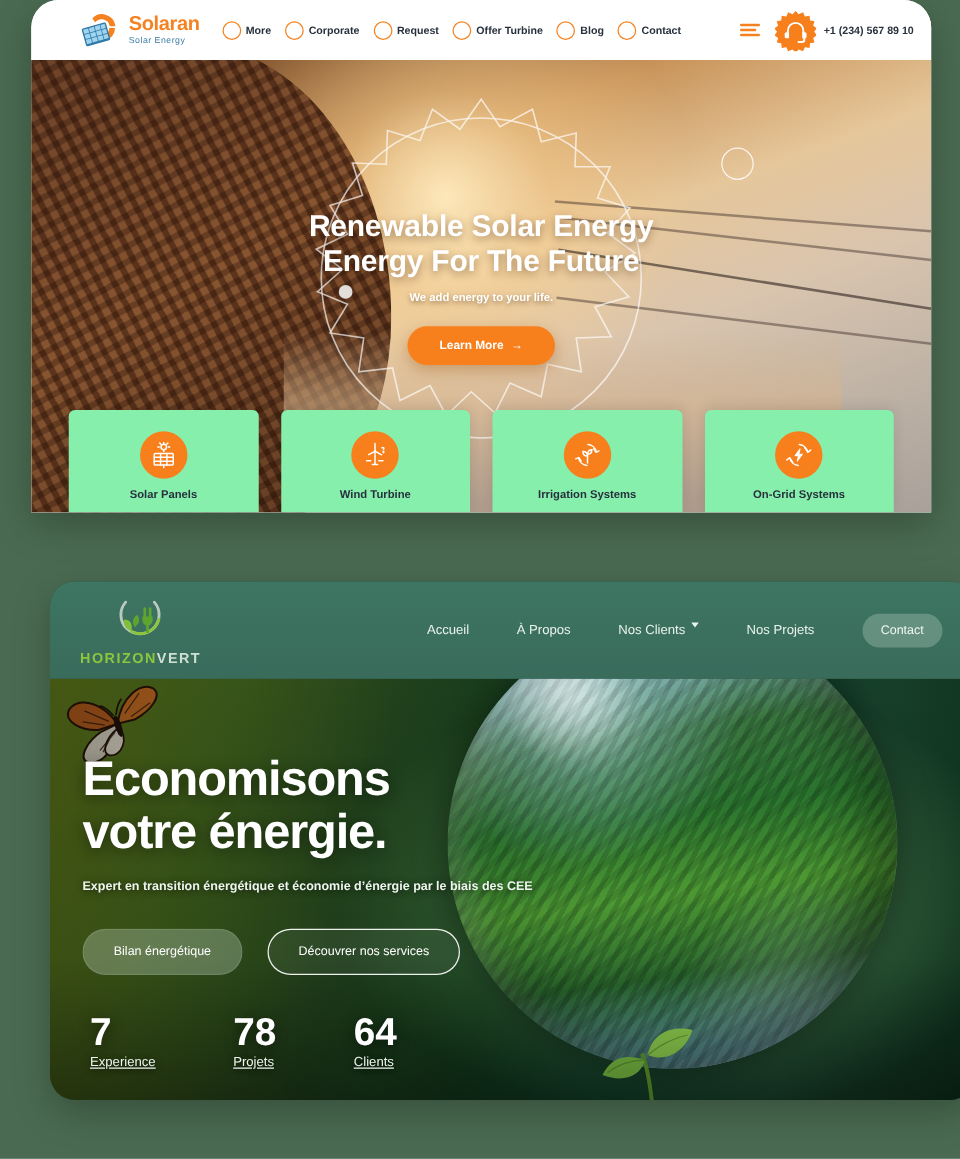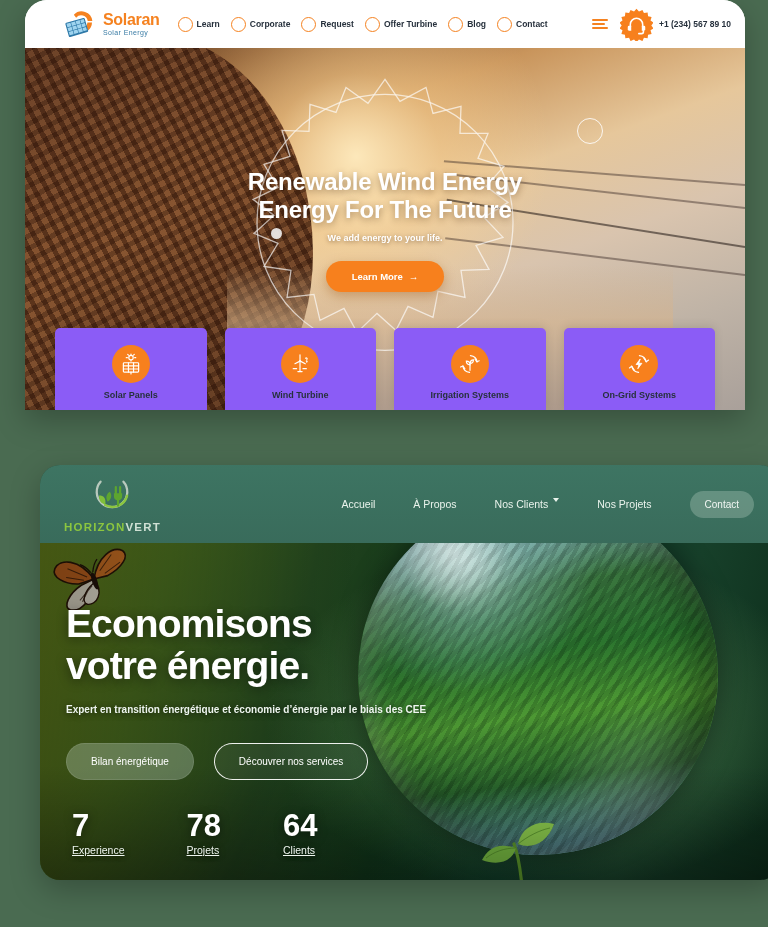--- a/index.html
+++ b/index.html
@@ -79,21 +79,21 @@
           text-shadow:0 2px 7px rgba(70,40,15,.45); letter-spacing:-.2px; }
   .s-sub { font-size:9px; font-weight:bold; color:#fff; margin-top:9px;
            text-shadow:0 1px 4px rgba(70,40,15,.5); }
   .s-cta { display:inline-flex; align-items:center; gap:6px; margin-top:18px;
            background:#f7801d; color:#fff; font-size:9.5px; font-weight:bold;
            padding:10px 26px; border:none; border-radius:20px; cursor:pointer;
            box-shadow:0 4px 12px rgba(150,75,10,.35); font-family:inherit; }
 
   .s-cards { position:absolute; left:0; right:0; bottom:0; height:82px;
              display:flex; gap:18px; padding:0 30px; z-index:5; }
-  .s-card { flex:1 1 0; background:#8b5cf6; border-radius:5px 5px 0 0;
+  .s-card { flex:1 1 0; background:#86efac; border-radius:5px 5px 0 0;
             display:flex; flex-direction:column; align-items:center;
             justify-content:center; gap:7px; padding-top:6px;
             box-shadow:0 -2px 10px rgba(0,0,0,.10); cursor:pointer; }
   .s-ico { width:38px; height:38px; border-radius:50%; background:#f7801d;
            display:flex; align-items:center; justify-content:center; }
   .s-card-label { font-size:9px; font-weight:bold; color:#27313d; }
 
   
   #mock2 {
     left:40px; top:465px; width:740px; height:415px;
@@ -198,21 +198,21 @@
       </div>
       <div class="s-logo-text">
         <div class="s-brand">Solaran</div>
         <div class="s-tag">Solar Energy</div>
       </div>
     </div>
 
     <nav class="s-nav">
       <div class="s-nav-item">
         <span class="s-ring"></span>
-        <span class="s-nav-label">Learn</span>
+        <span class="s-nav-label">More</span>
       </div>
       <div class="s-nav-item">
         <span class="s-ring"></span>
         <span class="s-nav-label">Corporate</span>
       </div>
       <div class="s-nav-item">
         <span class="s-ring"></span>
         <span class="s-nav-label">Request</span>
       </div>
       <div class="s-nav-item">
@@ -267,21 +267,21 @@
           <circle cx="165" cy="165" r="128"></circle>
           <path d="M165 22 L180 44 L206 30 L213 56 L241 49 L240 76 L268 76 L258 101 L284 109 L266 129 L288 145 L264 160 L283 180 L256 188 L269 212 L241 213 L245 240 L218 234 L213 260 L188 249 L176 273 L157 256 L137 275 L124 251 L100 263 L94 237 L67 240 L71 213 L44 209 L58 186 L34 176 L54 158 L33 142 L58 130 L44 107 L70 99 L62 73 L89 74 L90 47 L116 55 L126 30 L148 46 Z"></path>
         </g>
       </svg>
     </div>
     <div class="s-dot"></div>
     <div class="s-circ"></div>
 
     <div class="s-hero-copy">
       <div class="s-h1">
-        <div>Renewable Wind Energy</div>
+        <div>Renewable Solar Energy</div>
         <div>Energy For The Future</div>
       </div>
       <div class="s-sub">We add energy to your life.</div>
       <button class="s-cta">
         <span>Learn More</span>
         <span>→</span>
       </button>
     </div>
 
     <div class="s-cards">

